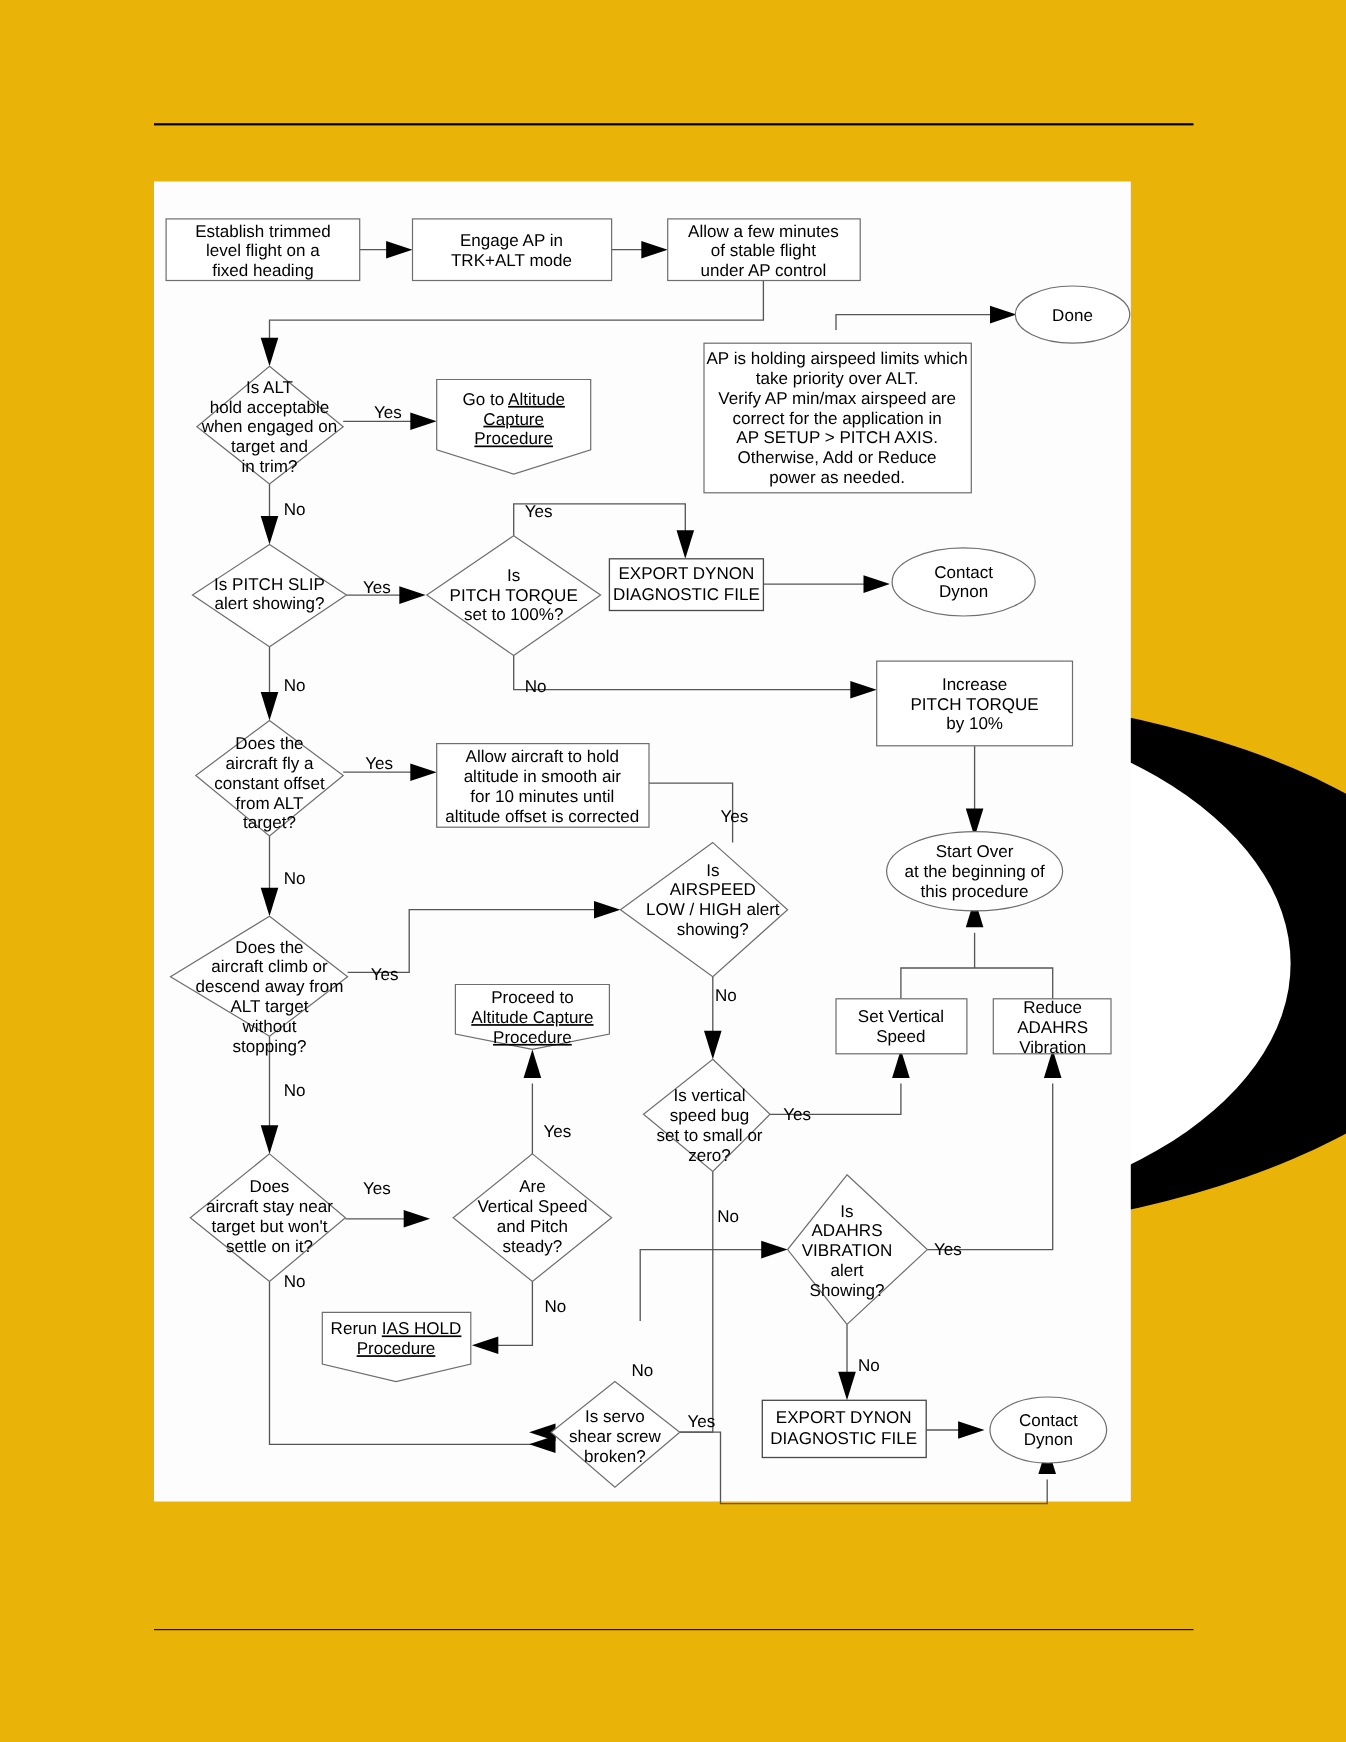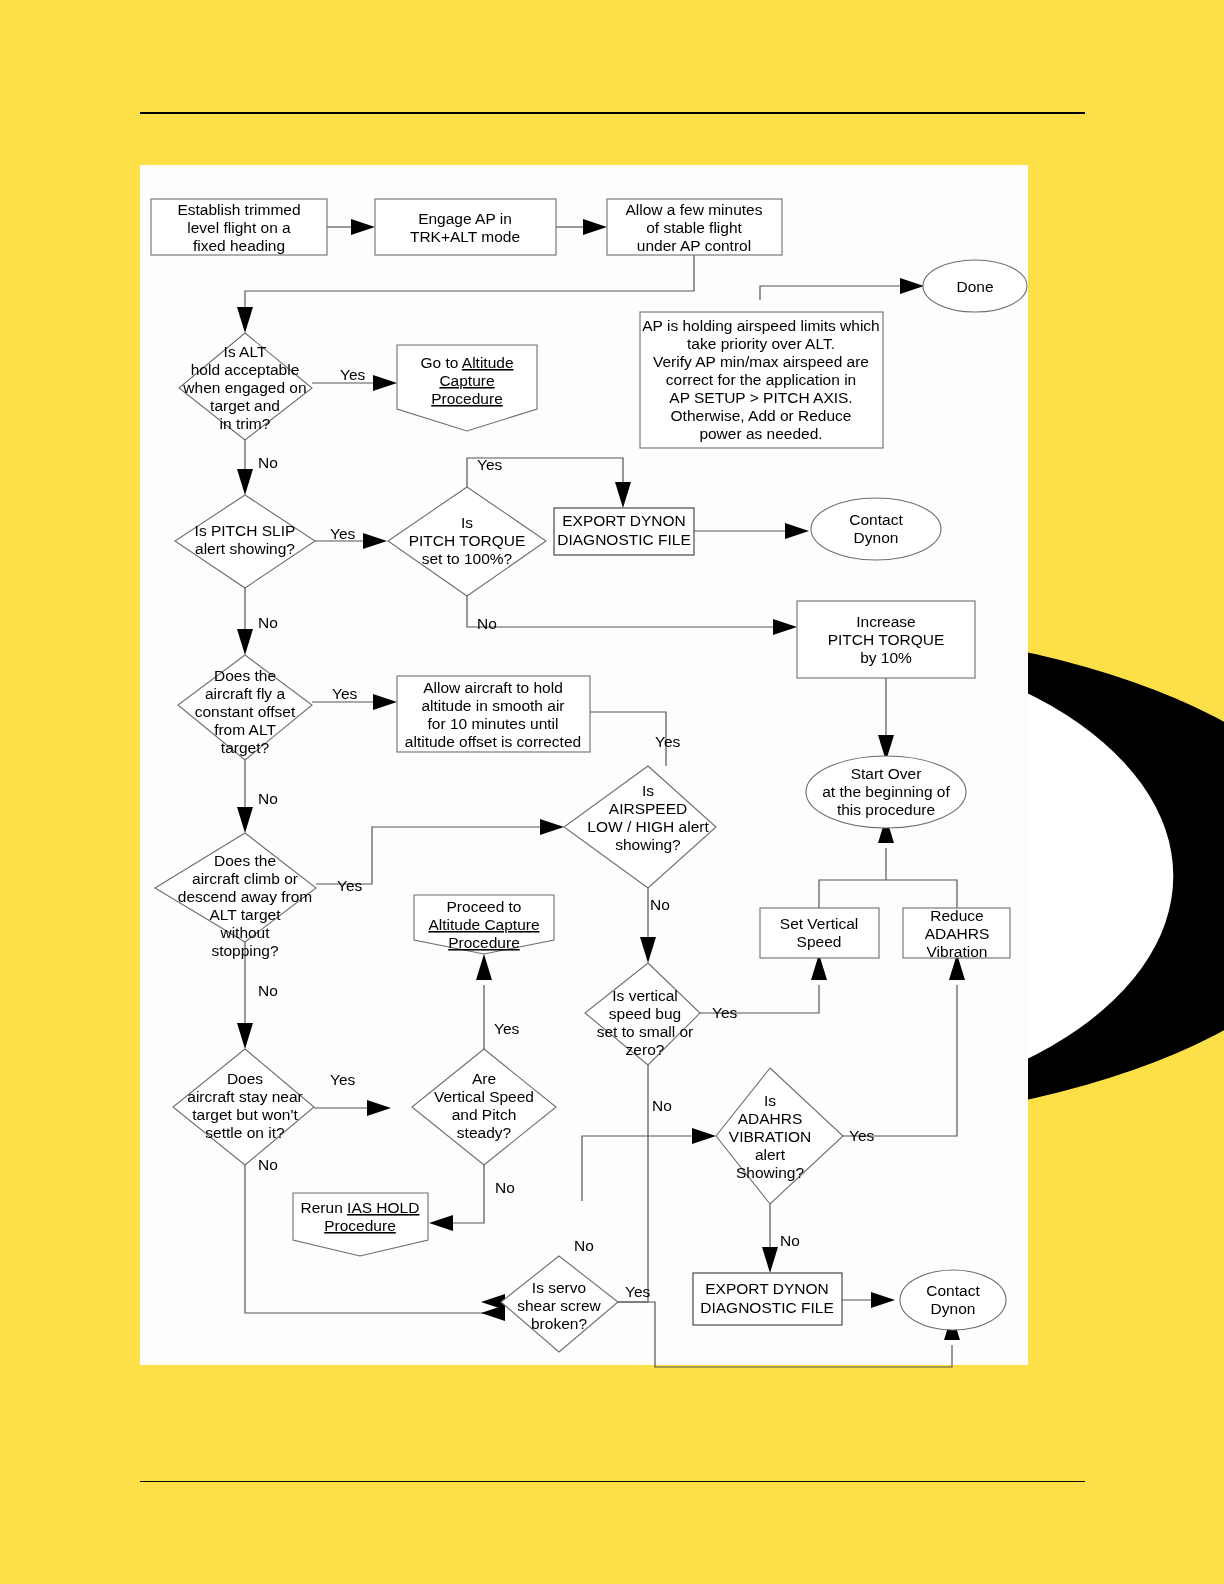--- a/index.html
+++ b/index.html
@@ -1,17 +1,17 @@
 <!DOCTYPE html>
 <html><head>
 <meta charset="utf-8">
 <style>
   html,body{margin:0;padding:0;background:#ffffff;}
   body{width:1224px;height:1584px;font-family:"Liberation Sans",sans-serif;color:#000;}
-  #page{position:relative;width:1224px;height:1584px;background:#fde047;overflow:hidden;}
+  #page{position:relative;width:1224px;height:1584px;background:#eab308;overflow:hidden;}
   .hdr-rule{position:absolute;left:140px;top:112px;width:945px;height:0;border-top:2.2px solid #000;}
   .ftr-rule{position:absolute;left:140px;top:1481px;width:945px;height:0;border-top:1.6px solid #000;}
   .logo{position:absolute;left:146px;top:84px;width:56px;height:26px;}
   .canvas{position:absolute;left:140px;top:165px;width:888px;height:1200px;background:#fdfdfd;}
   svg{position:absolute;left:0;top:0;width:1224px;height:1584px;overflow:visible;}
   svg text{font-family:"Liberation Sans",sans-serif;font-size:15.5px;fill:#000;}
   .shp{fill:#ffffff;stroke:#6e6e6e;stroke-width:1.1;}
   .shp-dark{fill:#ffffff;stroke:#4a4a4a;stroke-width:1.2;}
   .conn{fill:none;stroke:#555;stroke-width:1.2;}
   .arrowhead{fill:#000;stroke:none;}

